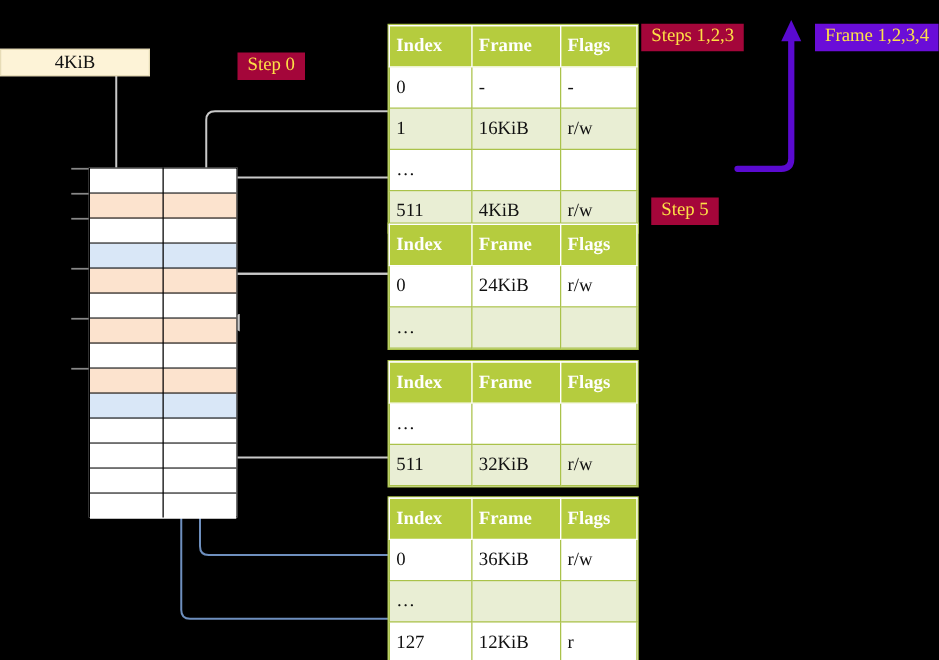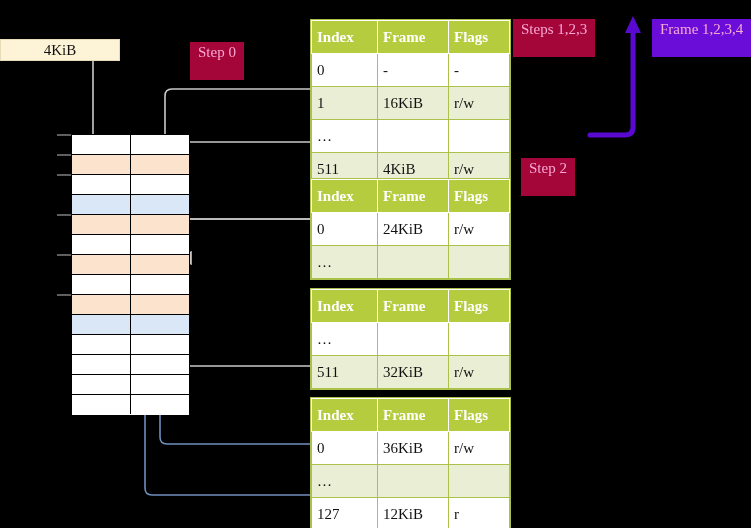--- a/index.html
+++ b/index.html
@@ -29,21 +29,21 @@
   #memgrid .mrow{height:20px;box-sizing:border-box;border-bottom:1.5px solid #000;}
   #memgrid .mrow:last-child{border-bottom:none;}
   .mrow.white{background:#ffffff;}
   .mrow.peach{background:#fce3ce;}
   .mrow.blue {background:#d9e7f7;}
   
   #memdiv{position:absolute;left:130px;top:134px;width:0;height:280px;
           border-left:1.5px solid #000;}
 
   
-  .badge{position:absolute;font-size:15px;padding:2px 8px 19px;color:#f9a8d4;
+  .badge{position:absolute;font-size:15px;padding:2px 8px 3px;color:#fde047;
          white-space:nowrap;line-height:1.15;}
   .badge.crimson{background:#a4063a;}
   .badge.violet {background:#6a0dd8;}
 
   .tag4k{position:absolute;left:0px;top:39px;width:120px;height:22px;
          background:#fdf3d7;border:1px solid #e7dcb7;box-sizing:border-box;
          font-size:15px;color:#111;display:flex;align-items:center;
          justify-content:center;}
 </style>
 </head>
@@ -116,21 +116,21 @@
 <div class="badge crimson" style="left:190px;top:42px;">
   <span>Step 0</span>
 </div>
 <div class="badge crimson" style="left:513px;top:19px;">
   <span>Steps 1,2,3</span>
 </div>
 <div class="badge violet" style="left:652px;top:19px;">
   <span>Frame 1,2,3,4</span>
 </div>
 <div class="badge crimson" style="left:521px;top:158px;">
-  <span>Step 2</span>
+  <span>Step 5</span>
 </div>
 
 <table class="pt" id="tbl-level4" style="left:311px;top:20px;">
     <thead>
       <tr>
         <th class="c-index">Index</th>
         <th class="c-frame">Frame</th>
         <th class="c-flags">Flags</th>
       </tr>
     </thead>

